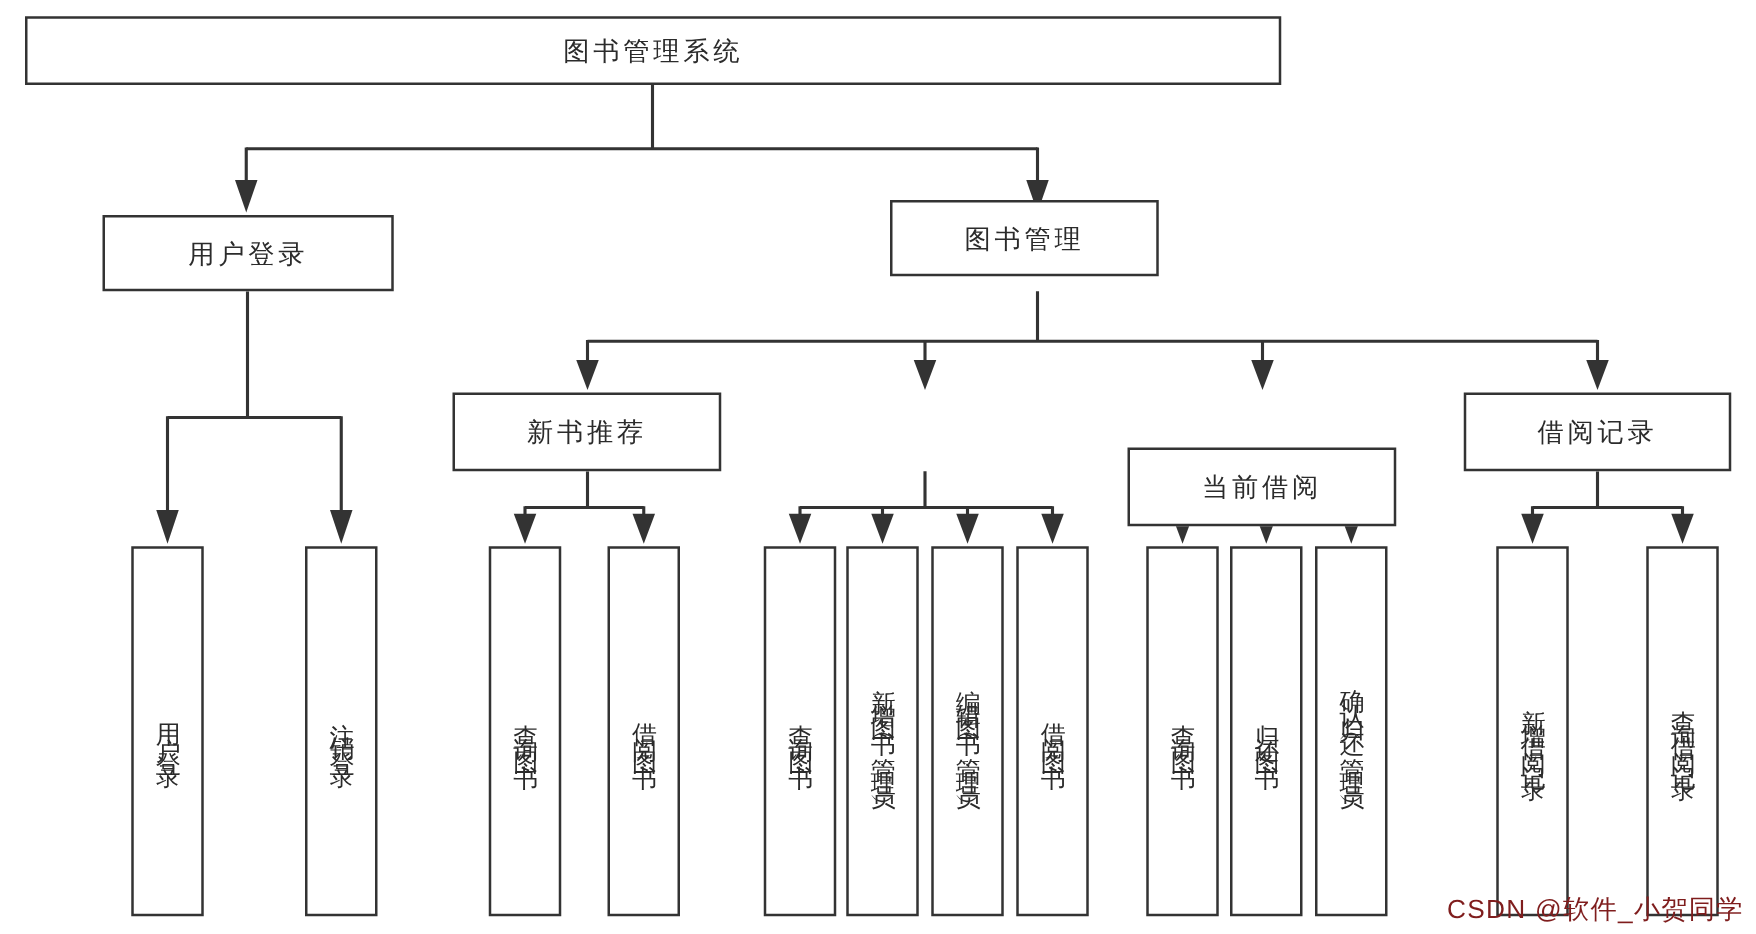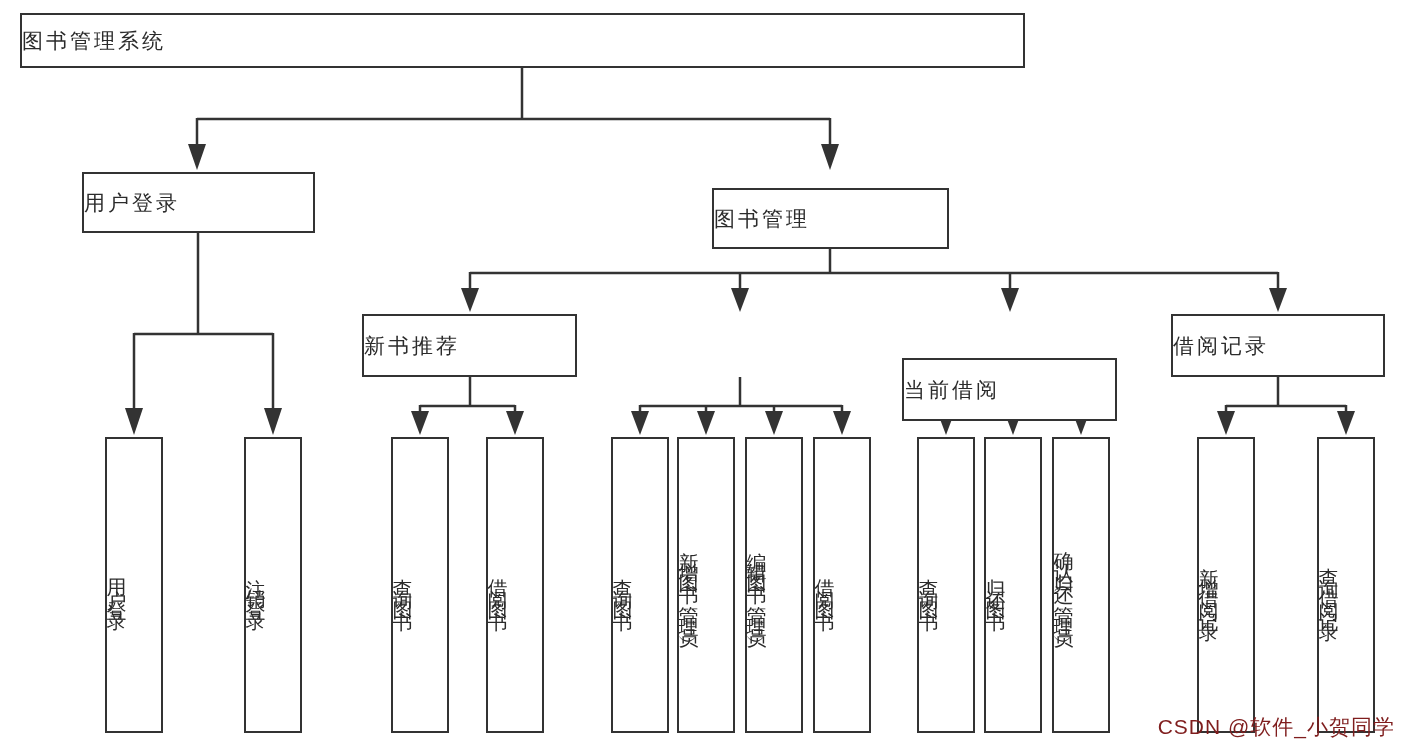--- a/index.html
+++ b/index.html
@@ -8,21 +8,21 @@
     width:1405px;height:747px;
     background:#ffffff;
     font-family:"Liberation Sans","DejaVu Sans",sans-serif;
     overflow:hidden;
   }
   #connectors{position:absolute;left:0;top:0;width:1405px;height:747px;}
   .box{
     position:absolute;
     background:#ffffff;
     border:2.5px solid #333333;
-    display:flex;align-items:center;
+    display:flex;align-items:center;justify-content:center;
     color:#2b2b2b;
     box-sizing:border-box;
   }
   .hbox{font-size:21px;letter-spacing:3px;text-align:center;}
   .vbox{}
   .vtext{
     writing-mode:vertical-rl;
     text-orientation:mixed;
     font-size:20px;
     letter-spacing:11px;
@@ -115,21 +115,21 @@
     </g>
   </svg>
 
   <div class="box hbox" style="left:20px;top:13px;width:1005px;height:55px;">
     <span>图书管理系统</span>
   </div>
 
   <div class="box hbox" style="left:82px;top:172px;width:233px;height:61px;">
     <span>用户登录</span>
   </div>
-  <div class="box hbox" style="left:712px;top:188px;width:237px;height:61px;">
+  <div class="box hbox" style="left:712px;top:160px;width:215px;height:61px;">
     <span>图书管理</span>
   </div>
 
   <div class="box hbox" style="left:362px;top:314px;width:215px;height:63px;">
     <span>新书推荐</span>
   </div>
   <div class="box hbox" style="left:902px;top:314px;width:215px;height:63px;margin-top:44px;">
     <span>当前借阅</span>
   </div>
   <div class="box hbox" style="left:1171px;top:314px;width:214px;height:63px;">

